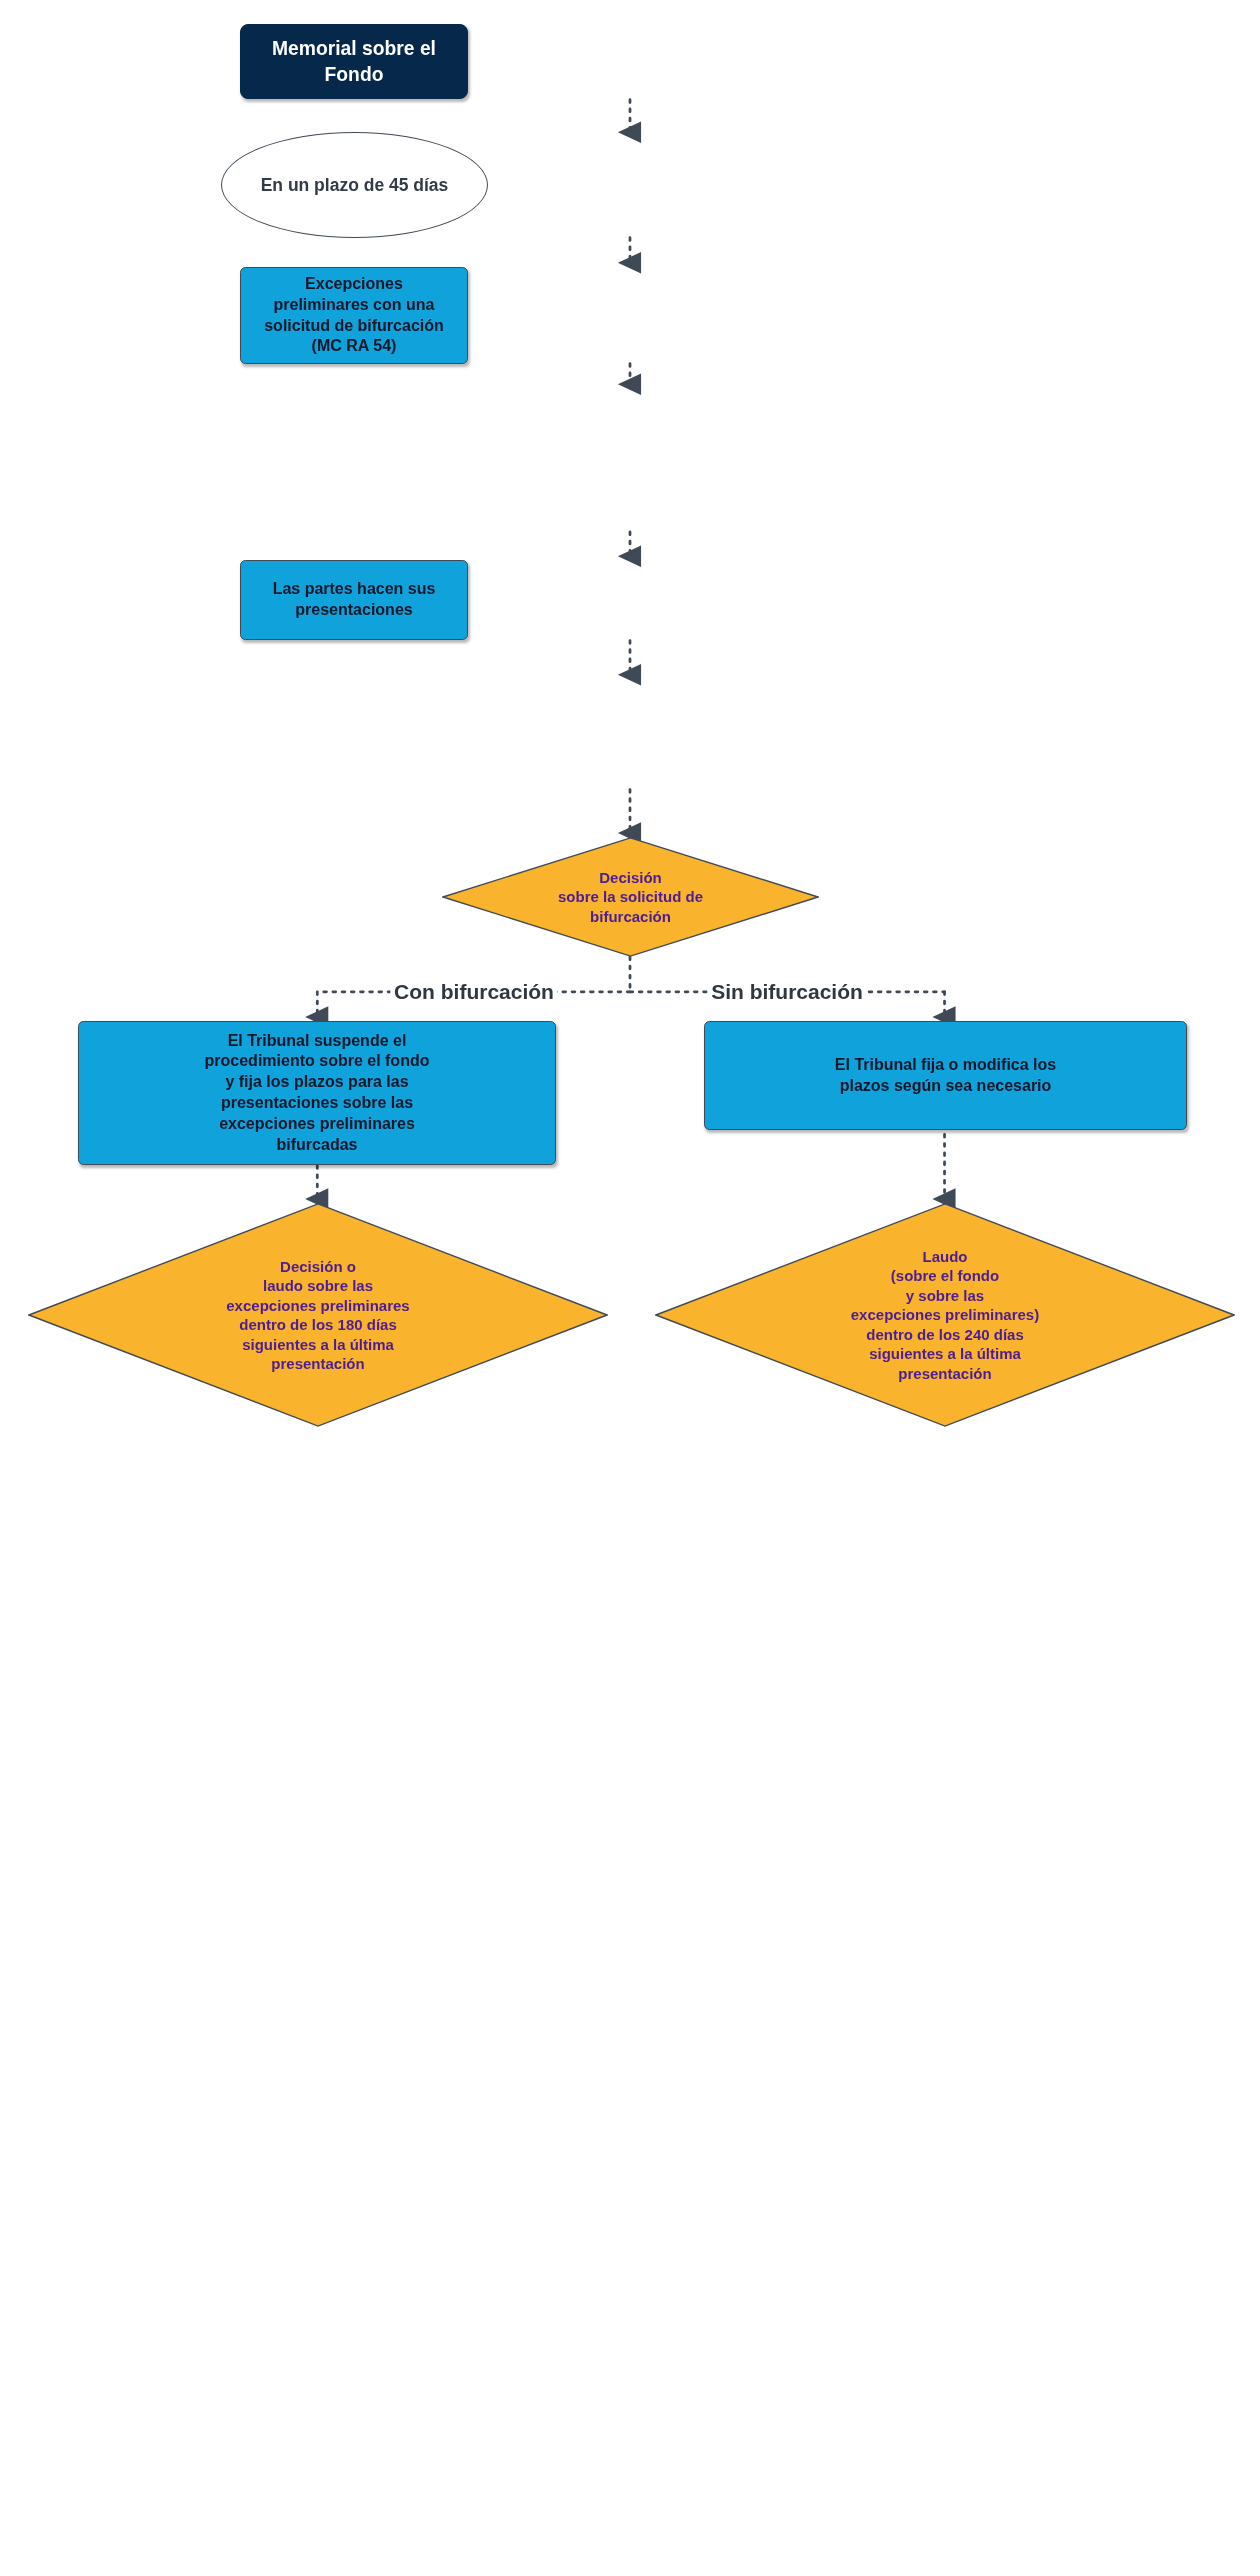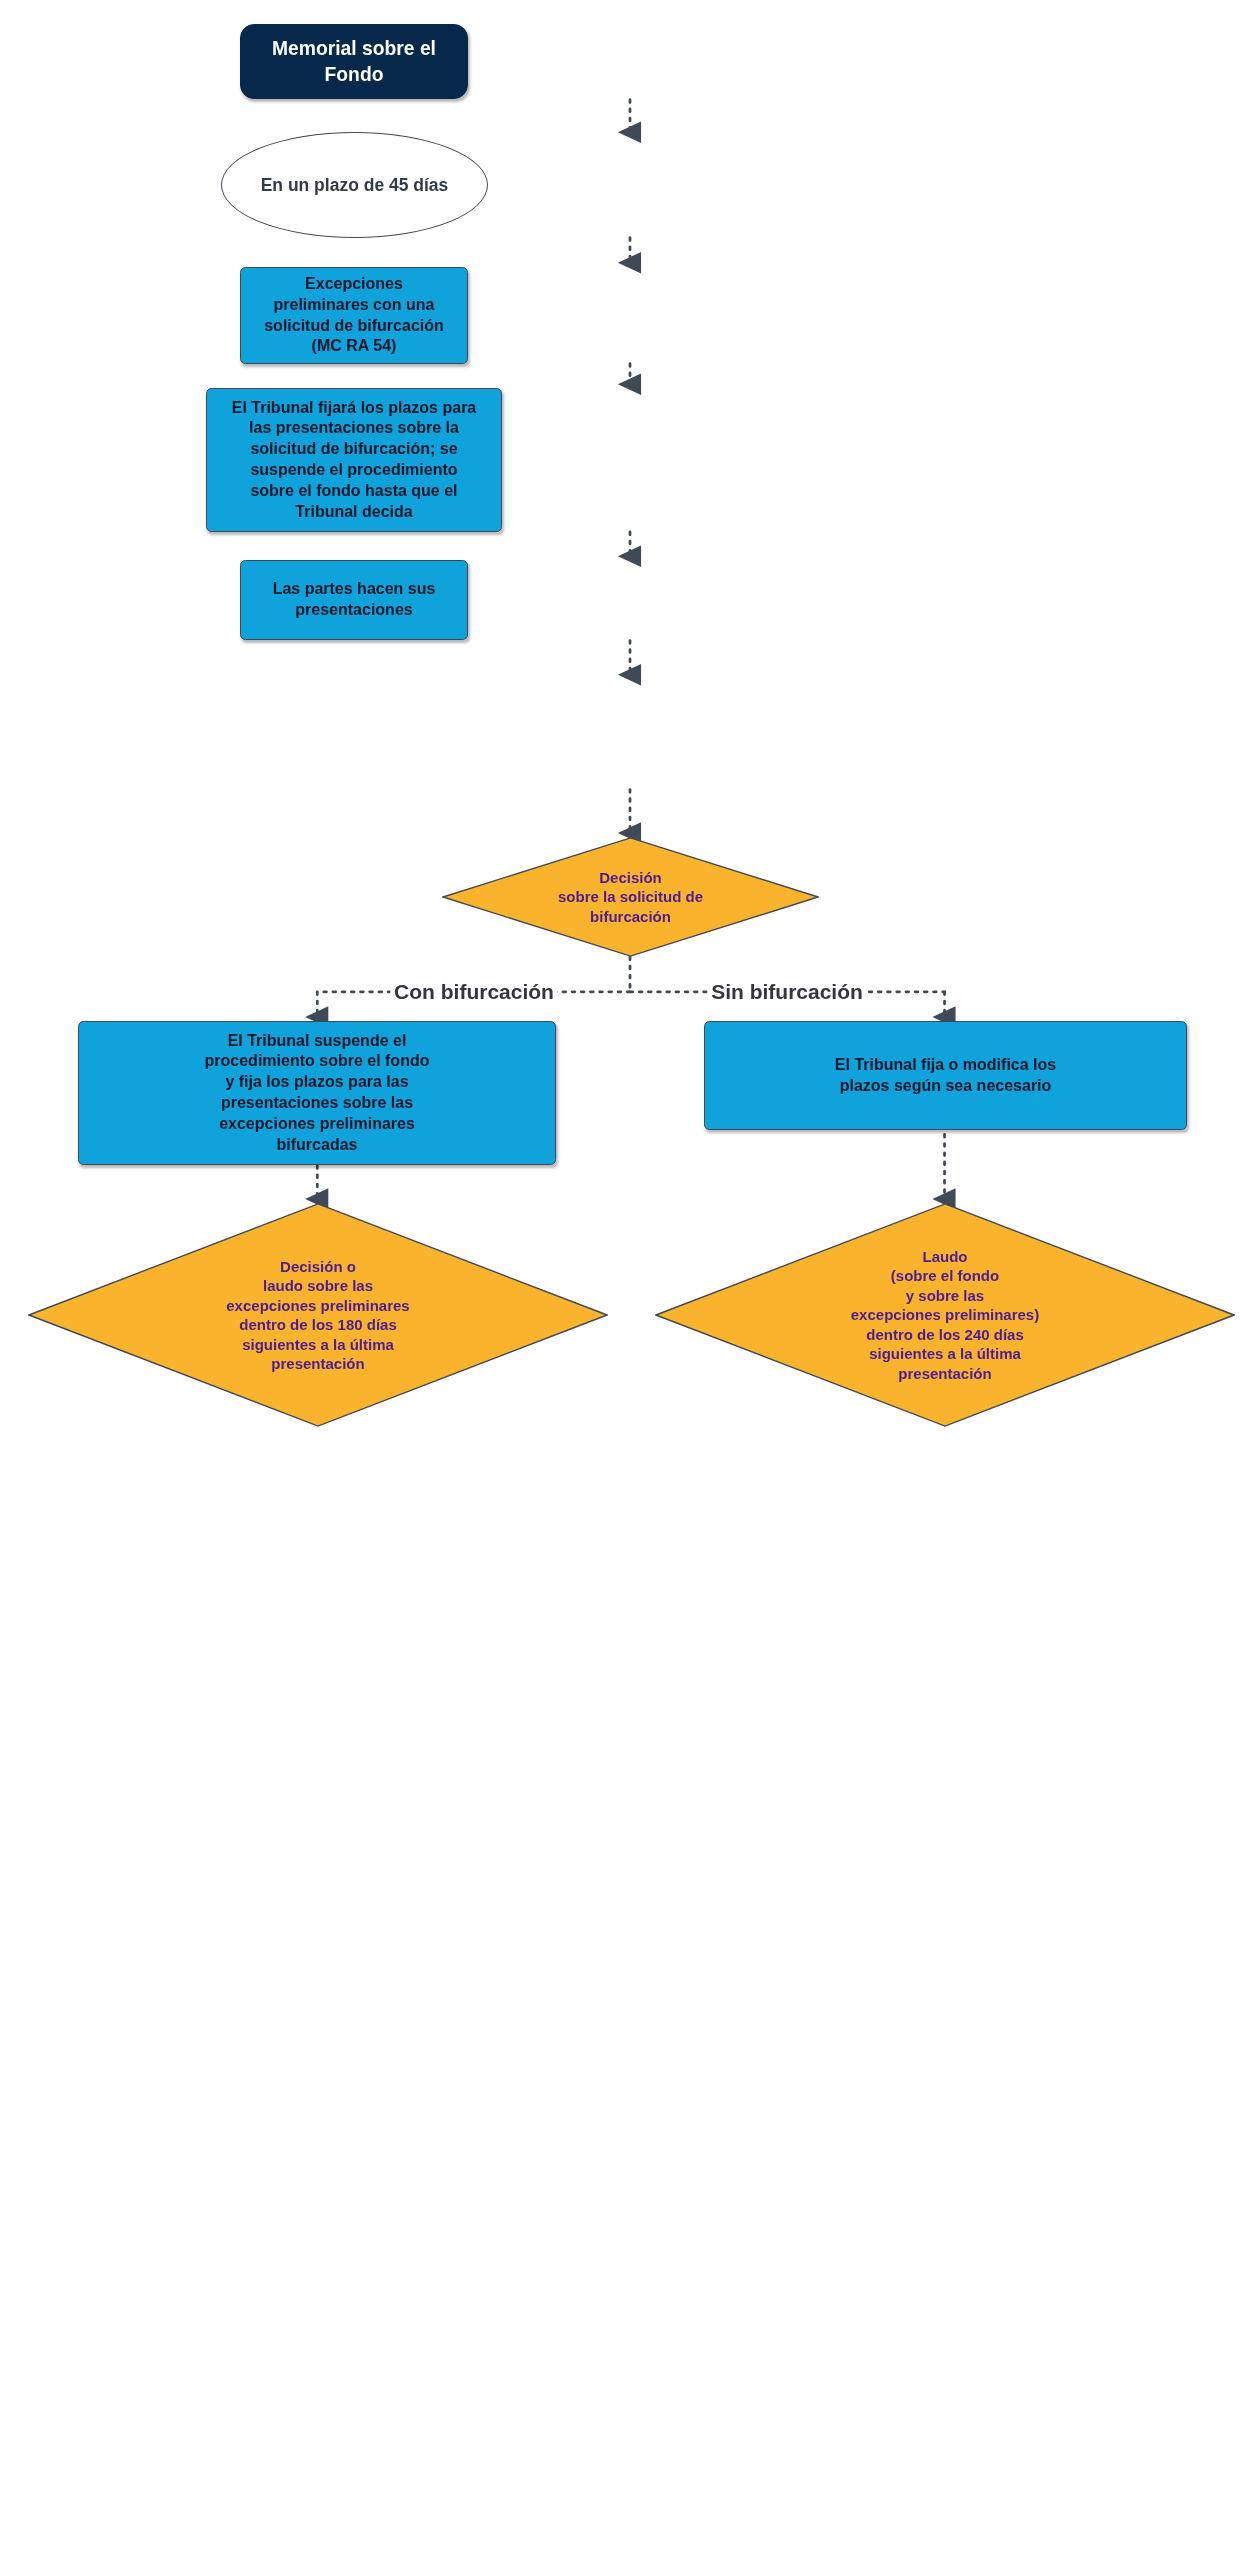--- a/index.html
+++ b/index.html
@@ -37,21 +37,21 @@
   }
   .node .label {
     white-space: pre-line;
     line-height: 1.30;
   }
 
   
   .n-start {
     background: #06284A;
     border: 0.9px solid #06284A;
-    border-radius: 14px;
+    border-radius: 8px;
     box-shadow: 1.8px 2.8px 2.8px rgba(0,0,0,0.28);
   }
   .n-start .label {
     color: #ffffff;
     font-weight: bold;
     font-size: 19.3px;
   }
 
   
   .n-proc {
@@ -167,28 +167,20 @@
     <div class="label">En un plazo de 45 días</div>
   </div>
 
   <div class="node n-proc" style="left:240px; top:267px; width:228px; height:97px;">
     <div class="label">Excepciones
 preliminares con una
 solicitud de bifurcación
 (MC RA 54)</div>
   </div>
 
-  <div class="node n-proc" style="left:206px; top:388px; width:296px; height:144px;">
-    <div class="label">El Tribunal fijará los plazos para
-las presentaciones sobre la
-solicitud de bifurcación; se
-suspende el procedimiento
-sobre el fondo hasta que el
-Tribunal decida</div>
-  </div>
 
   <div class="node n-proc" style="left:240px; top:560px; width:228px; height:80px;">
     <div class="label">Las partes hacen sus
 presentaciones</div>
   </div>
 
 
   <div class="n-diamond" style="left:442px; top:837px; width:377px; height:120px;">
     <svg class="dia-shape" viewBox="0 0 410 130" preserveAspectRatio="none">
       <polygon points="205,1 409,65 205,129 1,65" fill="#F9B32C" stroke="#3F4A56" stroke-width="1.5"></polygon>

